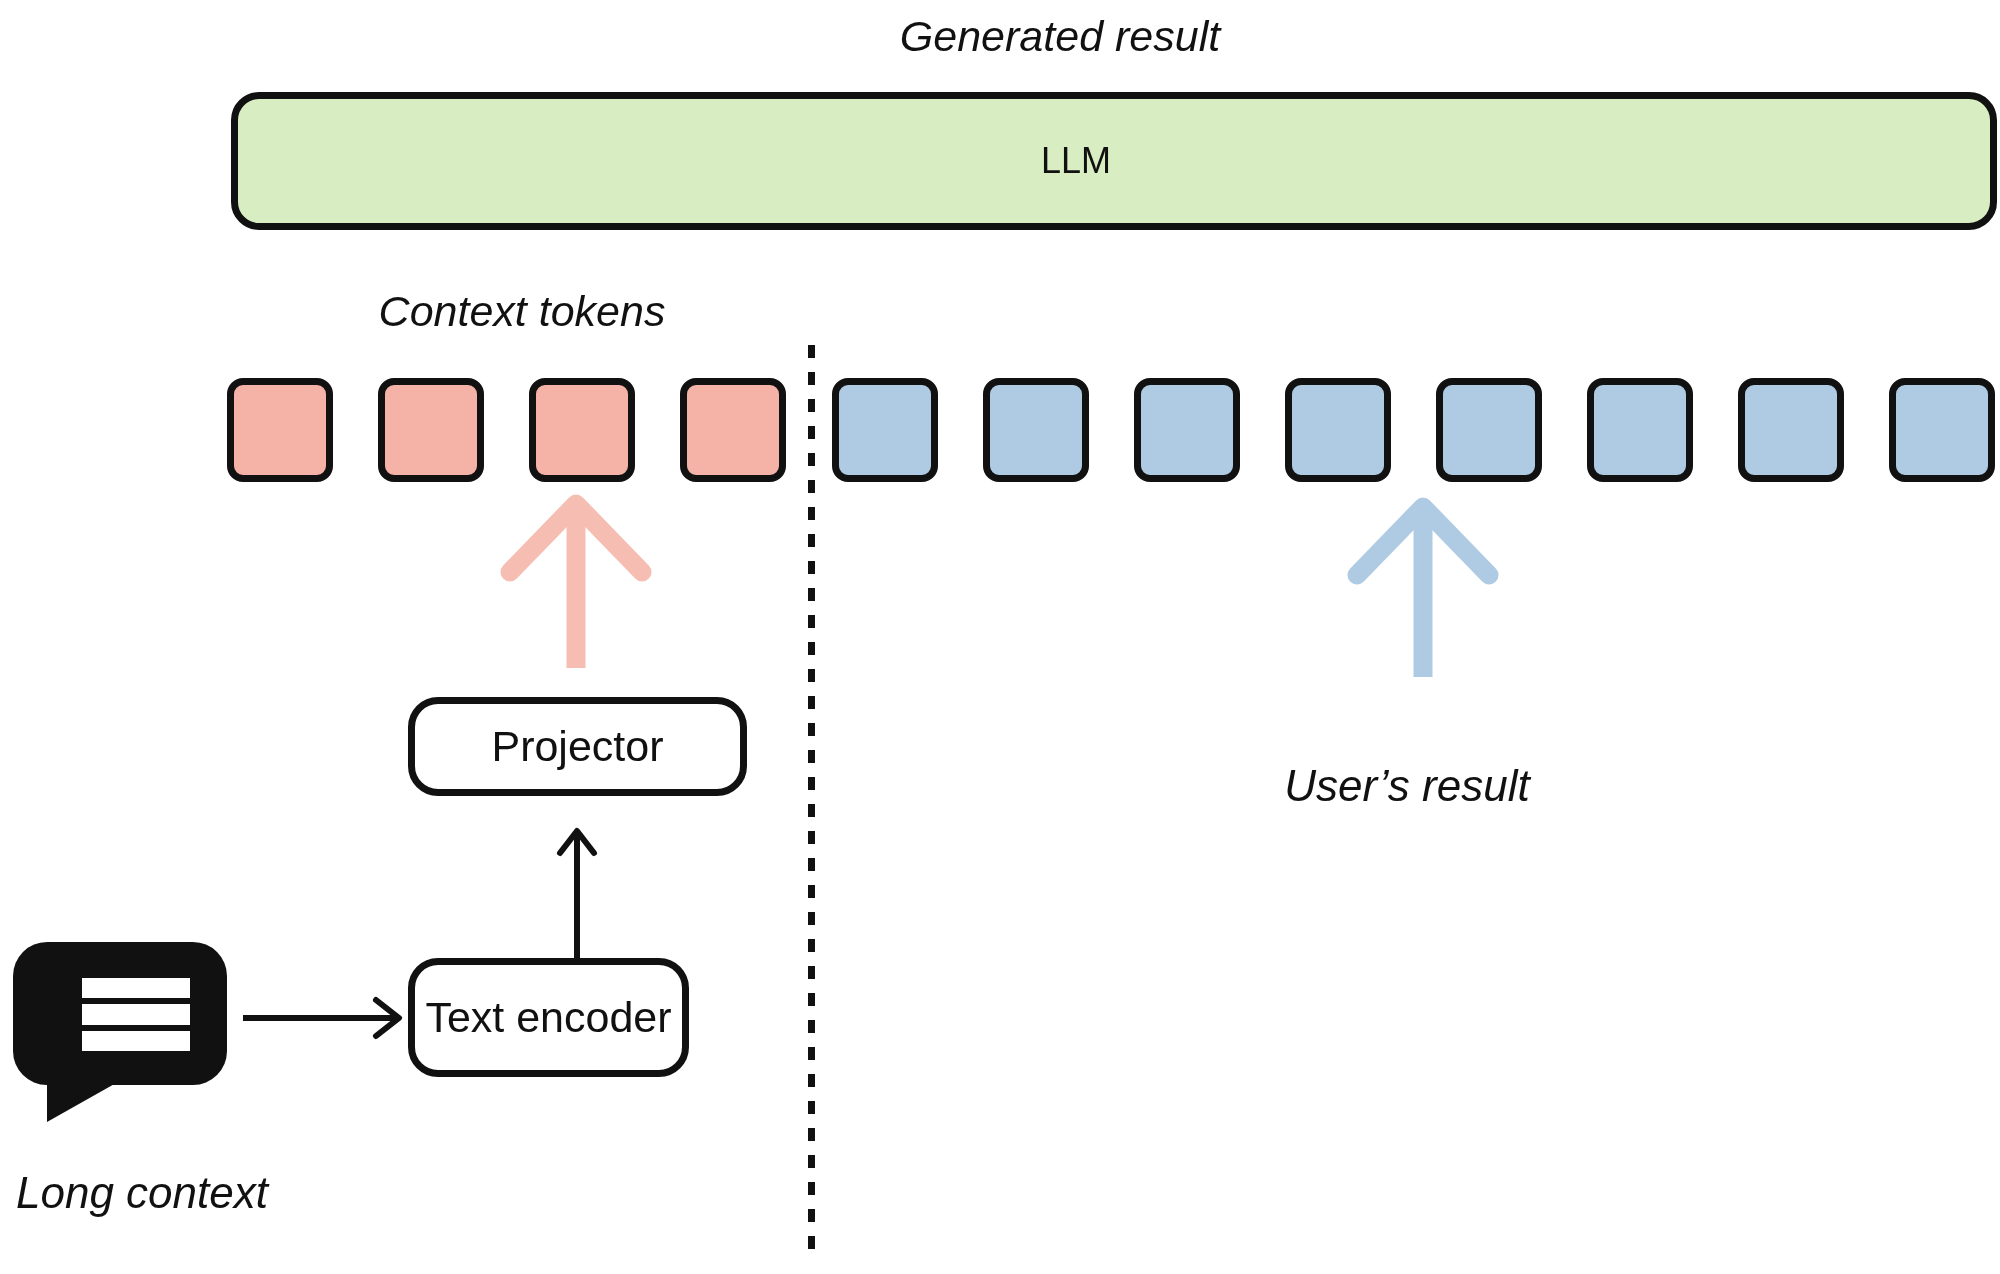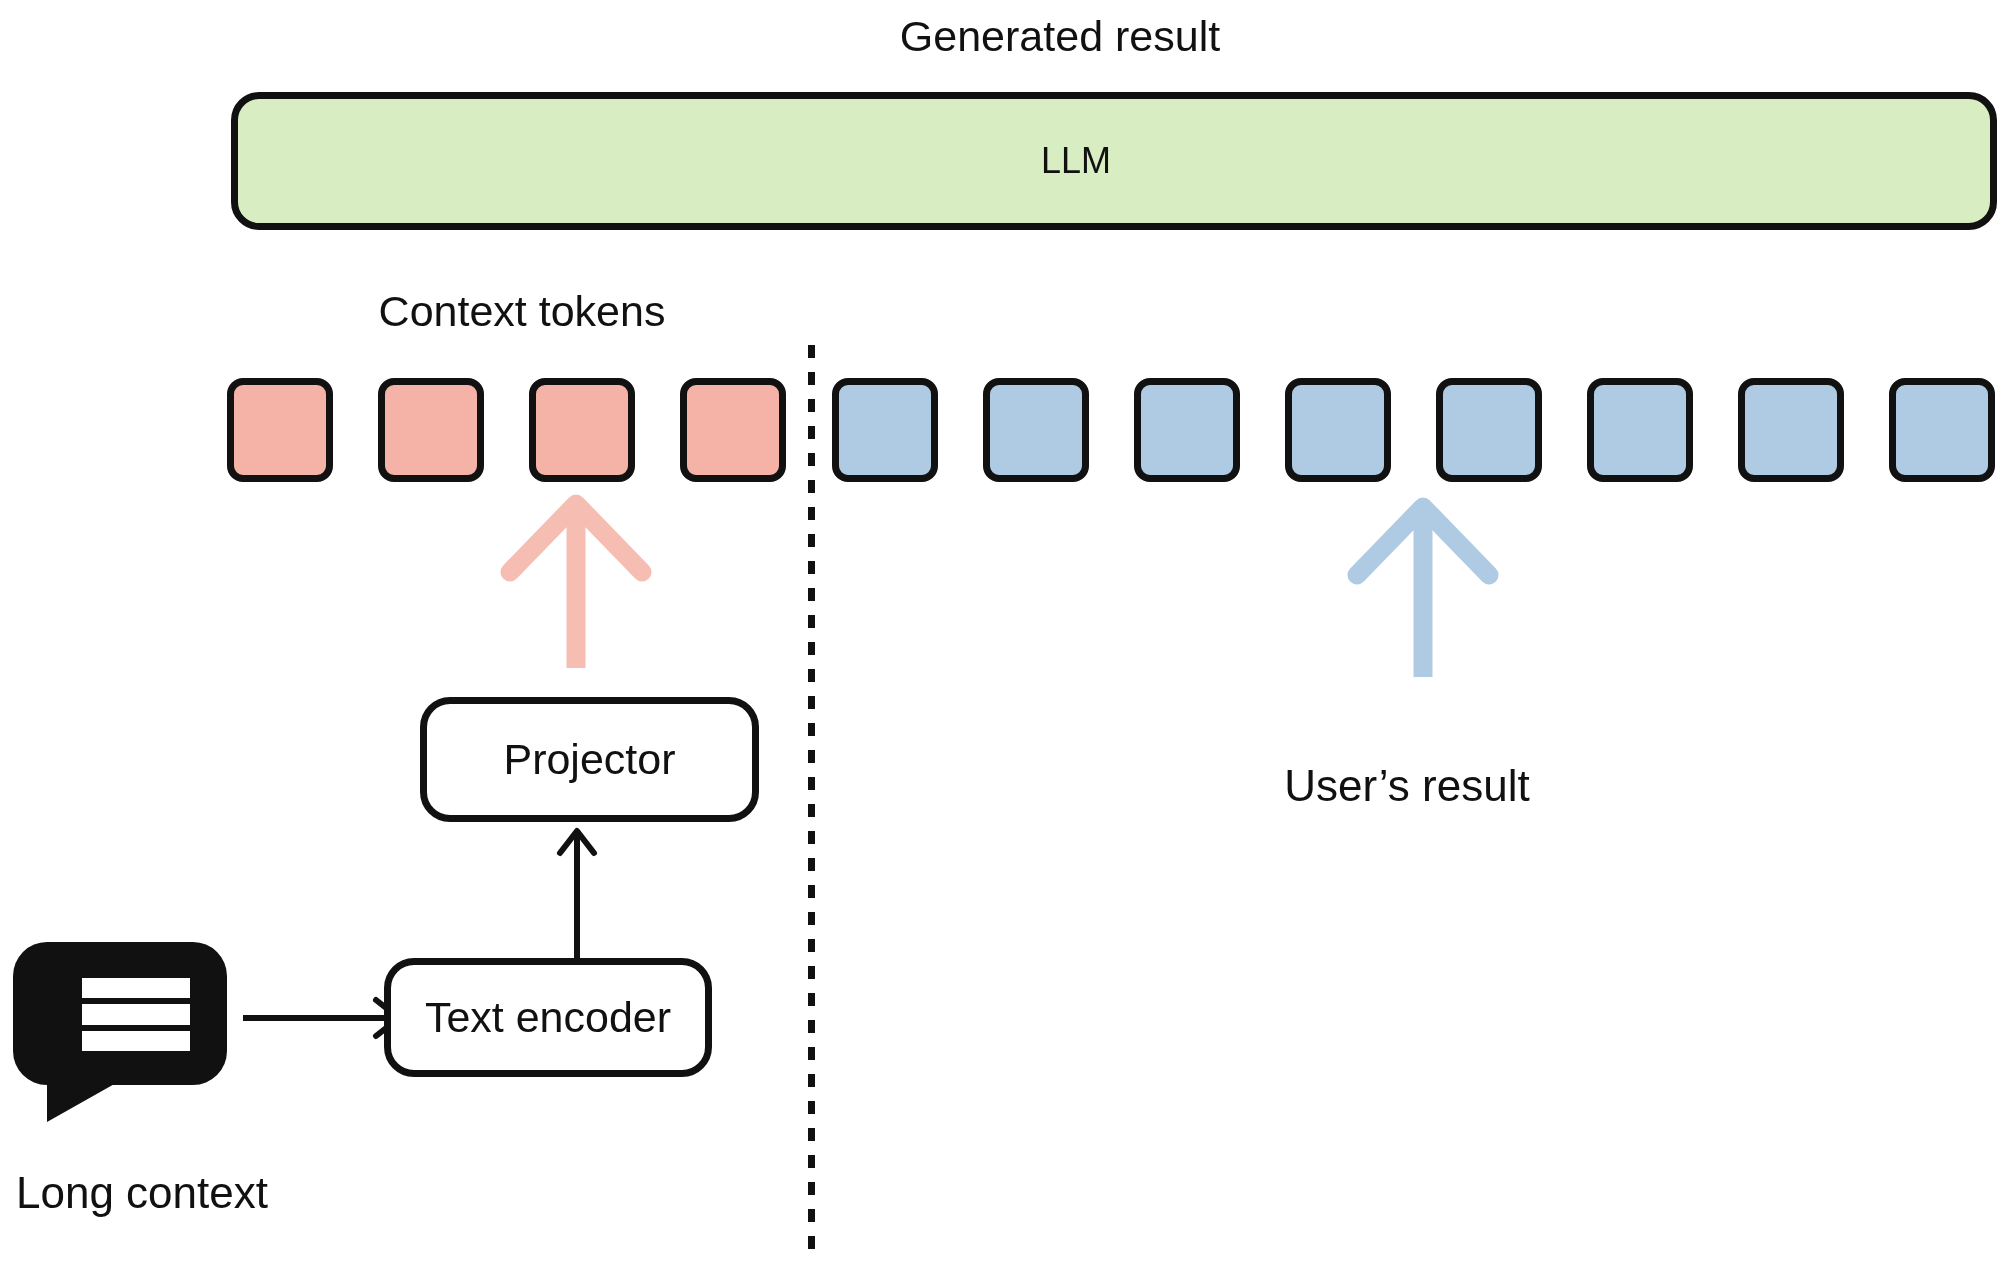--- a/index.html
+++ b/index.html
@@ -11,20 +11,21 @@
     color:#111111;
     overflow:hidden;
   }
   .label{
     position:absolute;
     font-size:43px;
     line-height:1.15;
     color:#111111;
     text-align:center;
     white-space:nowrap;
+    font-style:italic;
   }
   .llm-box{
     position:absolute;
     left:231px;top:92px;width:1766px;height:138px;
     box-sizing:border-box;
     background:#D8EDC1;
     border:7px solid #111111;
     border-radius:28px;
     display:flex;align-items:center;justify-content:center;
   }
@@ -34,22 +35,22 @@
   }
   .node-box{
     position:absolute;
     box-sizing:border-box;
     background:#ffffff;
     border:7px solid #111111;
     border-radius:30px;
     display:flex;align-items:center;justify-content:center;
     font-size:43px;
   }
-  .projector-box{left:408px;top:697px;width:339px;height:125px;margin-left:12px;}
-  .encoder-box{left:384px;top:958px;width:328px;height:119px;justify-content:center;}
+  .projector-box{left:408px;top:697px;width:339px;height:99px;}
+  .encoder-box{left:408px;top:958px;width:281px;height:119px;justify-content:center;}
   .token-row{
     position:absolute;
     top:378px;
     display:flex;
     gap:45px;
   }
   .token-row.context{left:227px;}
   .token-row.textual{left:832px;}
   .token{
     width:106px;height:104px;

